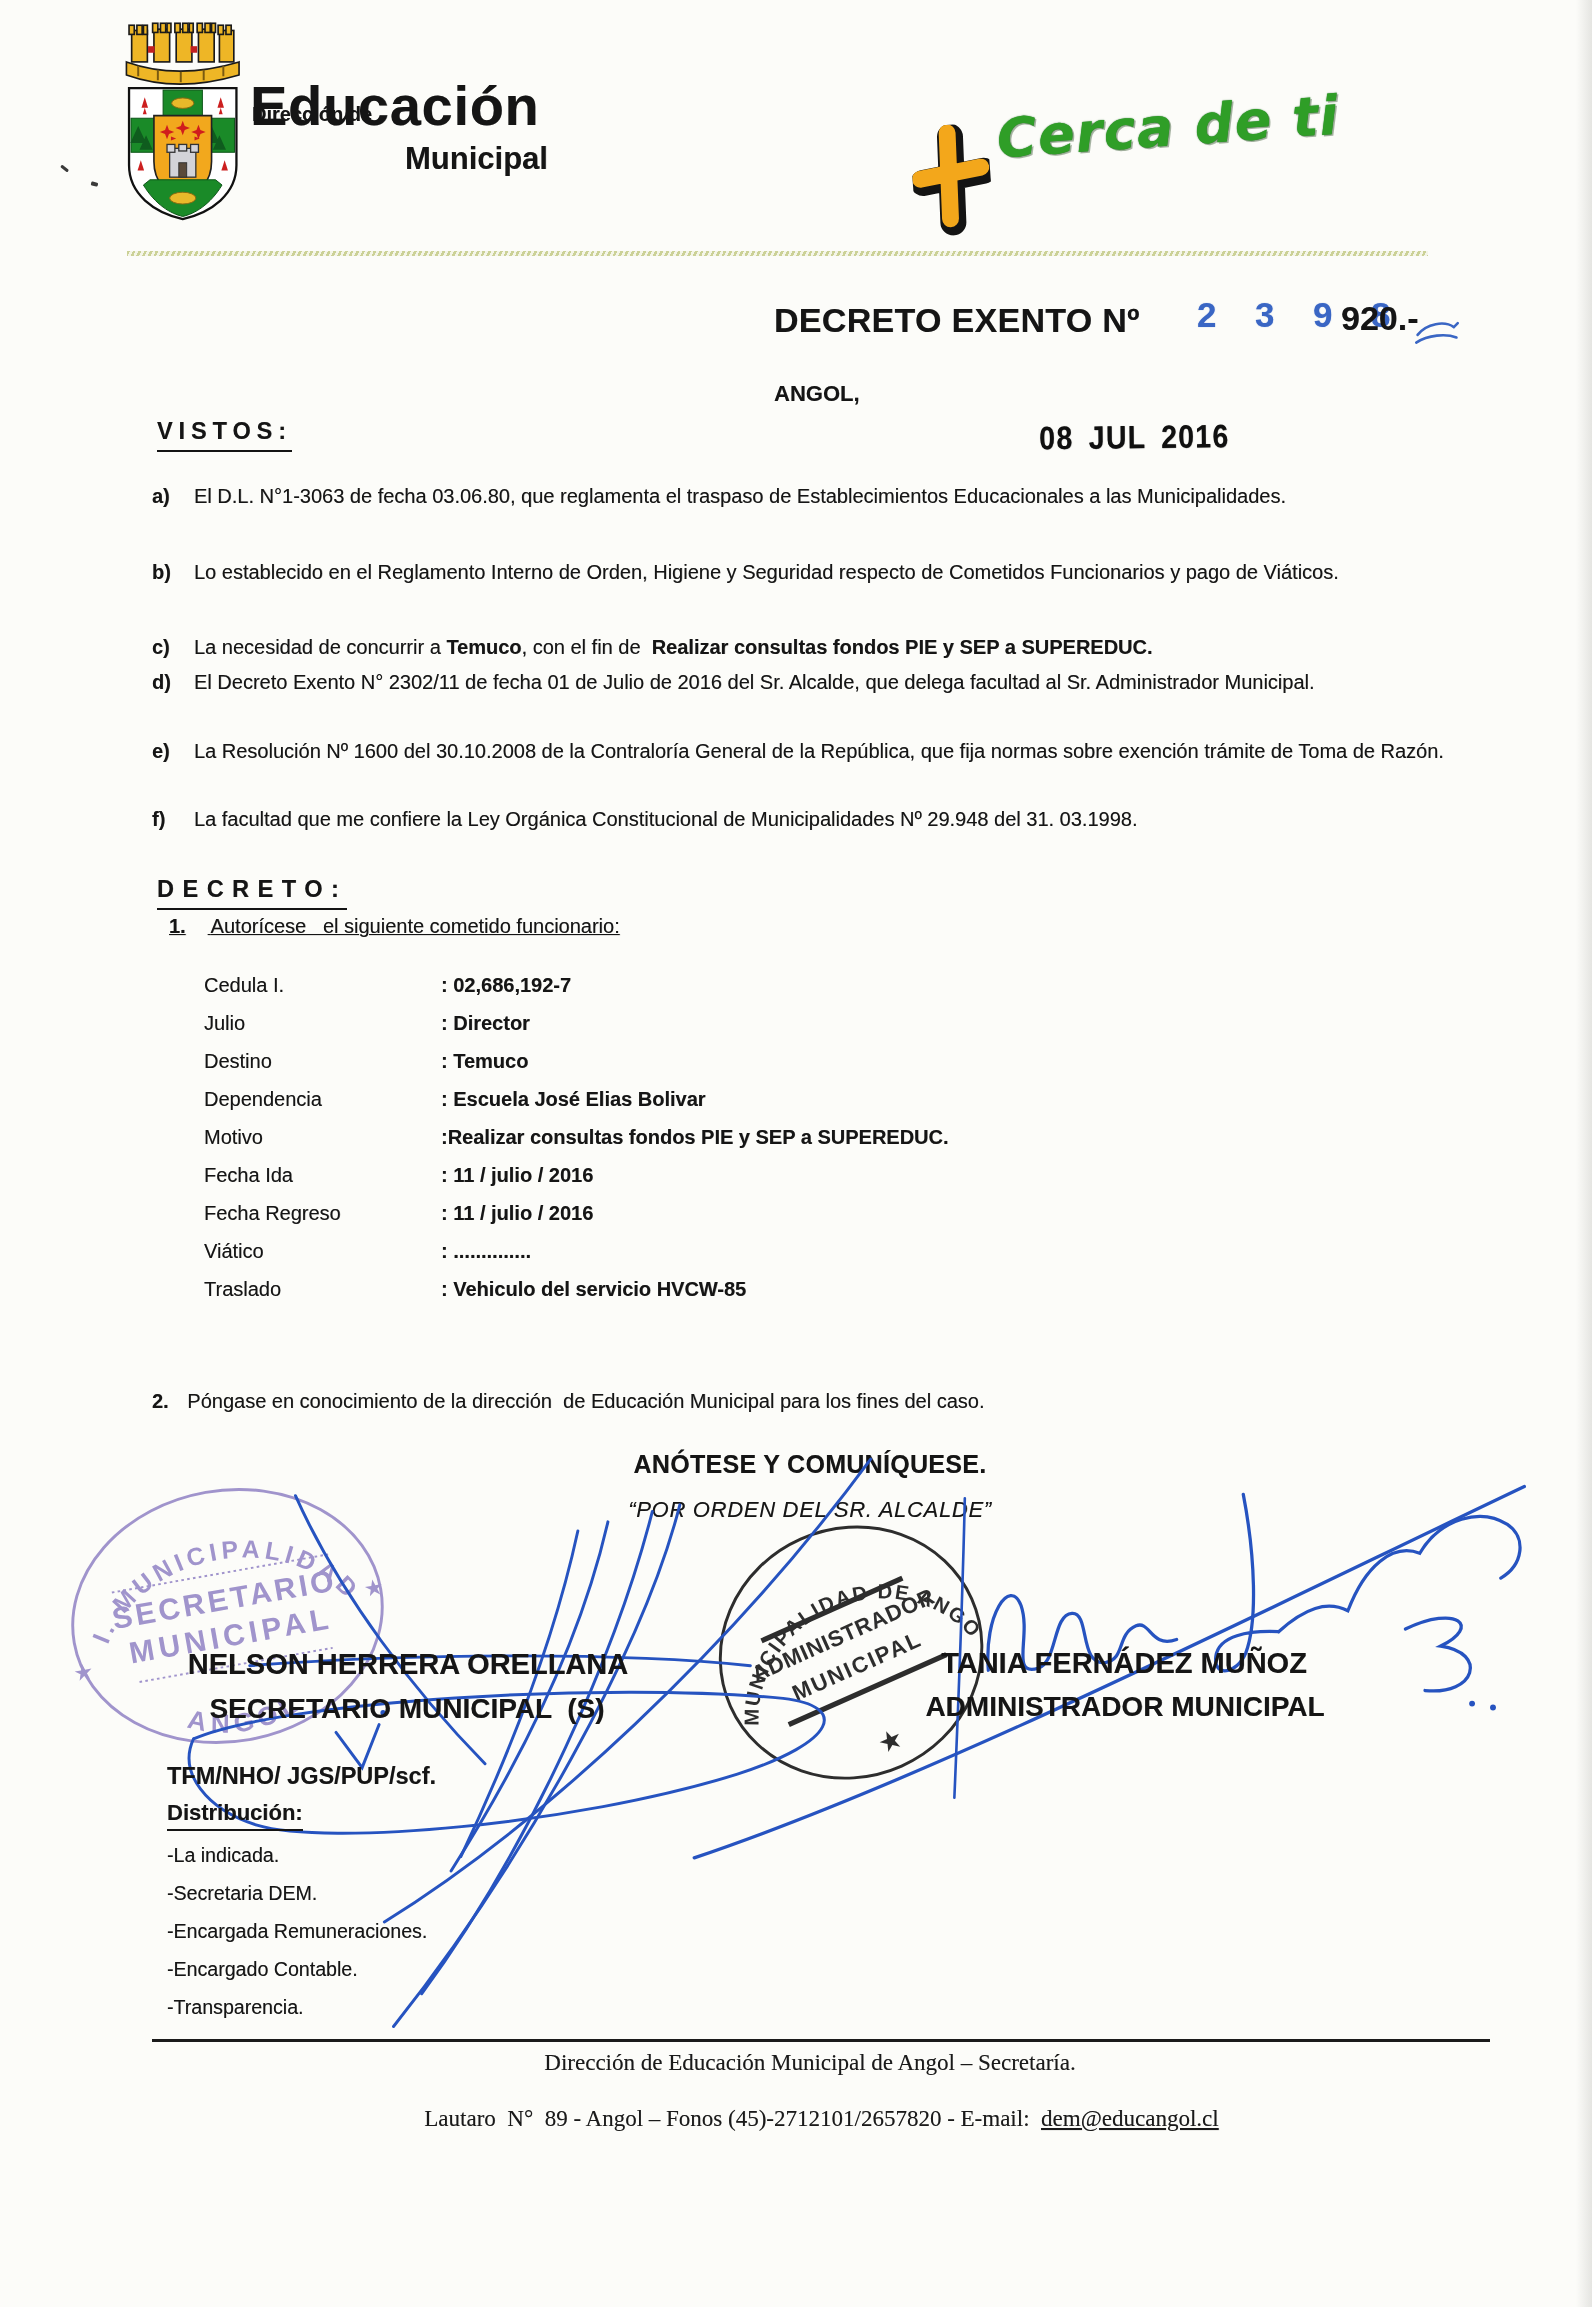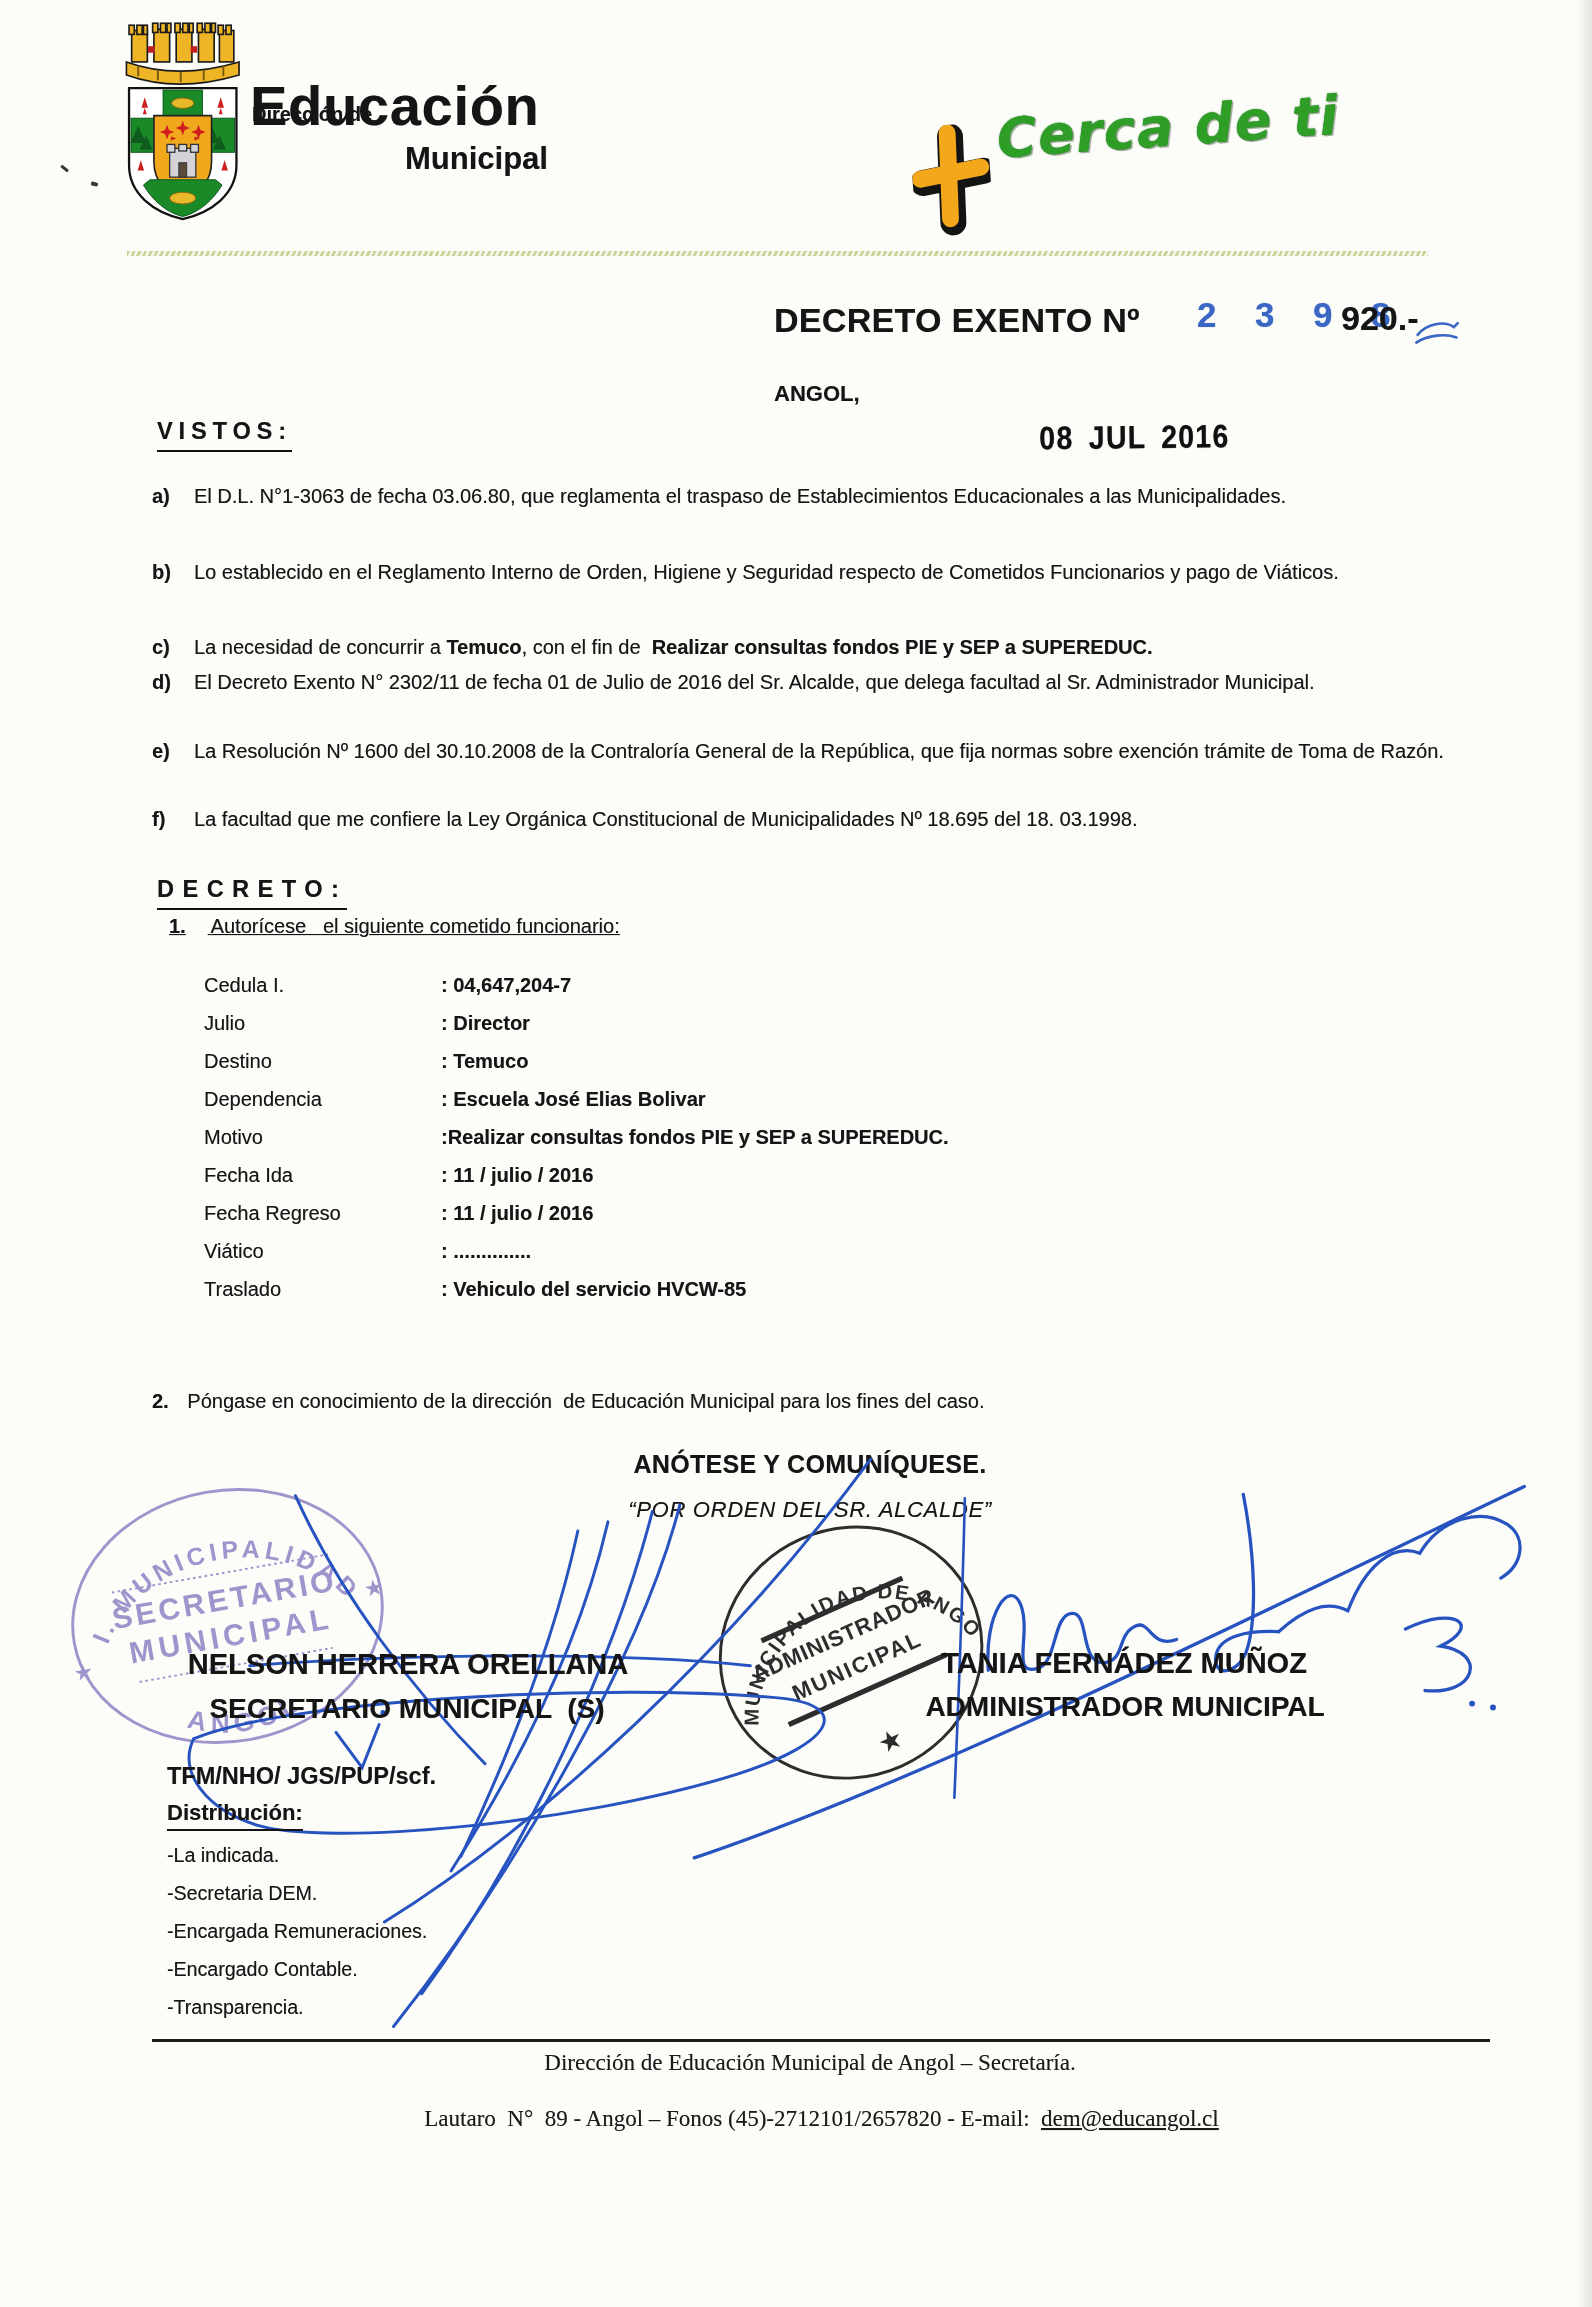--- a/index.html
+++ b/index.html
@@ -172,34 +172,34 @@
     <span>El Decreto Exento N° 2302/11 de fecha 01 de Julio de 2016  del Sr. Alcalde, que delega  facultad al Sr. Administrador Municipal.</span>
   </div>
 
   <div class="abs ink vitem" style="left:152px;top:733px;">
     <span class="vmark">e)</span>
     <span>La Resolución Nº 1600 del 30.10.2008 de la Contraloría General de la República, que fija normas sobre exención trámite de Toma de Razón.</span>
   </div>
 
   <div class="abs ink vitem" style="left:152px;top:801px;text-align:left;">
     <span class="vmark">f)</span>
-    <span>La facultad que me confiere la Ley Orgánica Constitucional de Municipalidades Nº 18.695 del 18. 03.1998.</span>
+    <span>La facultad que me confiere la Ley Orgánica Constitucional de Municipalidades Nº 29.948 del 31. 03.1998.</span>
   </div>
 
   <div class="abs ink sec-heading" style="left:157px;top:876px;letter-spacing:8.5px;">DECRETO:</div>
 
   <div class="abs ink" style="left:169px;top:912px;width:980px;text-decoration:underline;">
     <span class="b item-line" style="margin-right:22px;">1.</span>
     <span class="item-line" style="white-space:pre-wrap;">Autorícese   el siguiente cometido funcionario:</span>
   </div>
 
   <div class="abs ink fields" style="left:204px;top:966px;">
     <div class="frow">
       <span class="flabel">Cedula I.</span>
-      <span class="fvalue">: 04,647,204-7</span>
+      <span class="fvalue">: 02,686,192-7</span>
     </div>
     <div class="frow">
       <span class="flabel">Julio</span>
       <span class="fvalue">: Director</span>
     </div>
     <div class="frow">
       <span class="flabel">Destino</span>
       <span class="fvalue">: Temuco</span>
     </div>
     <div class="frow">

